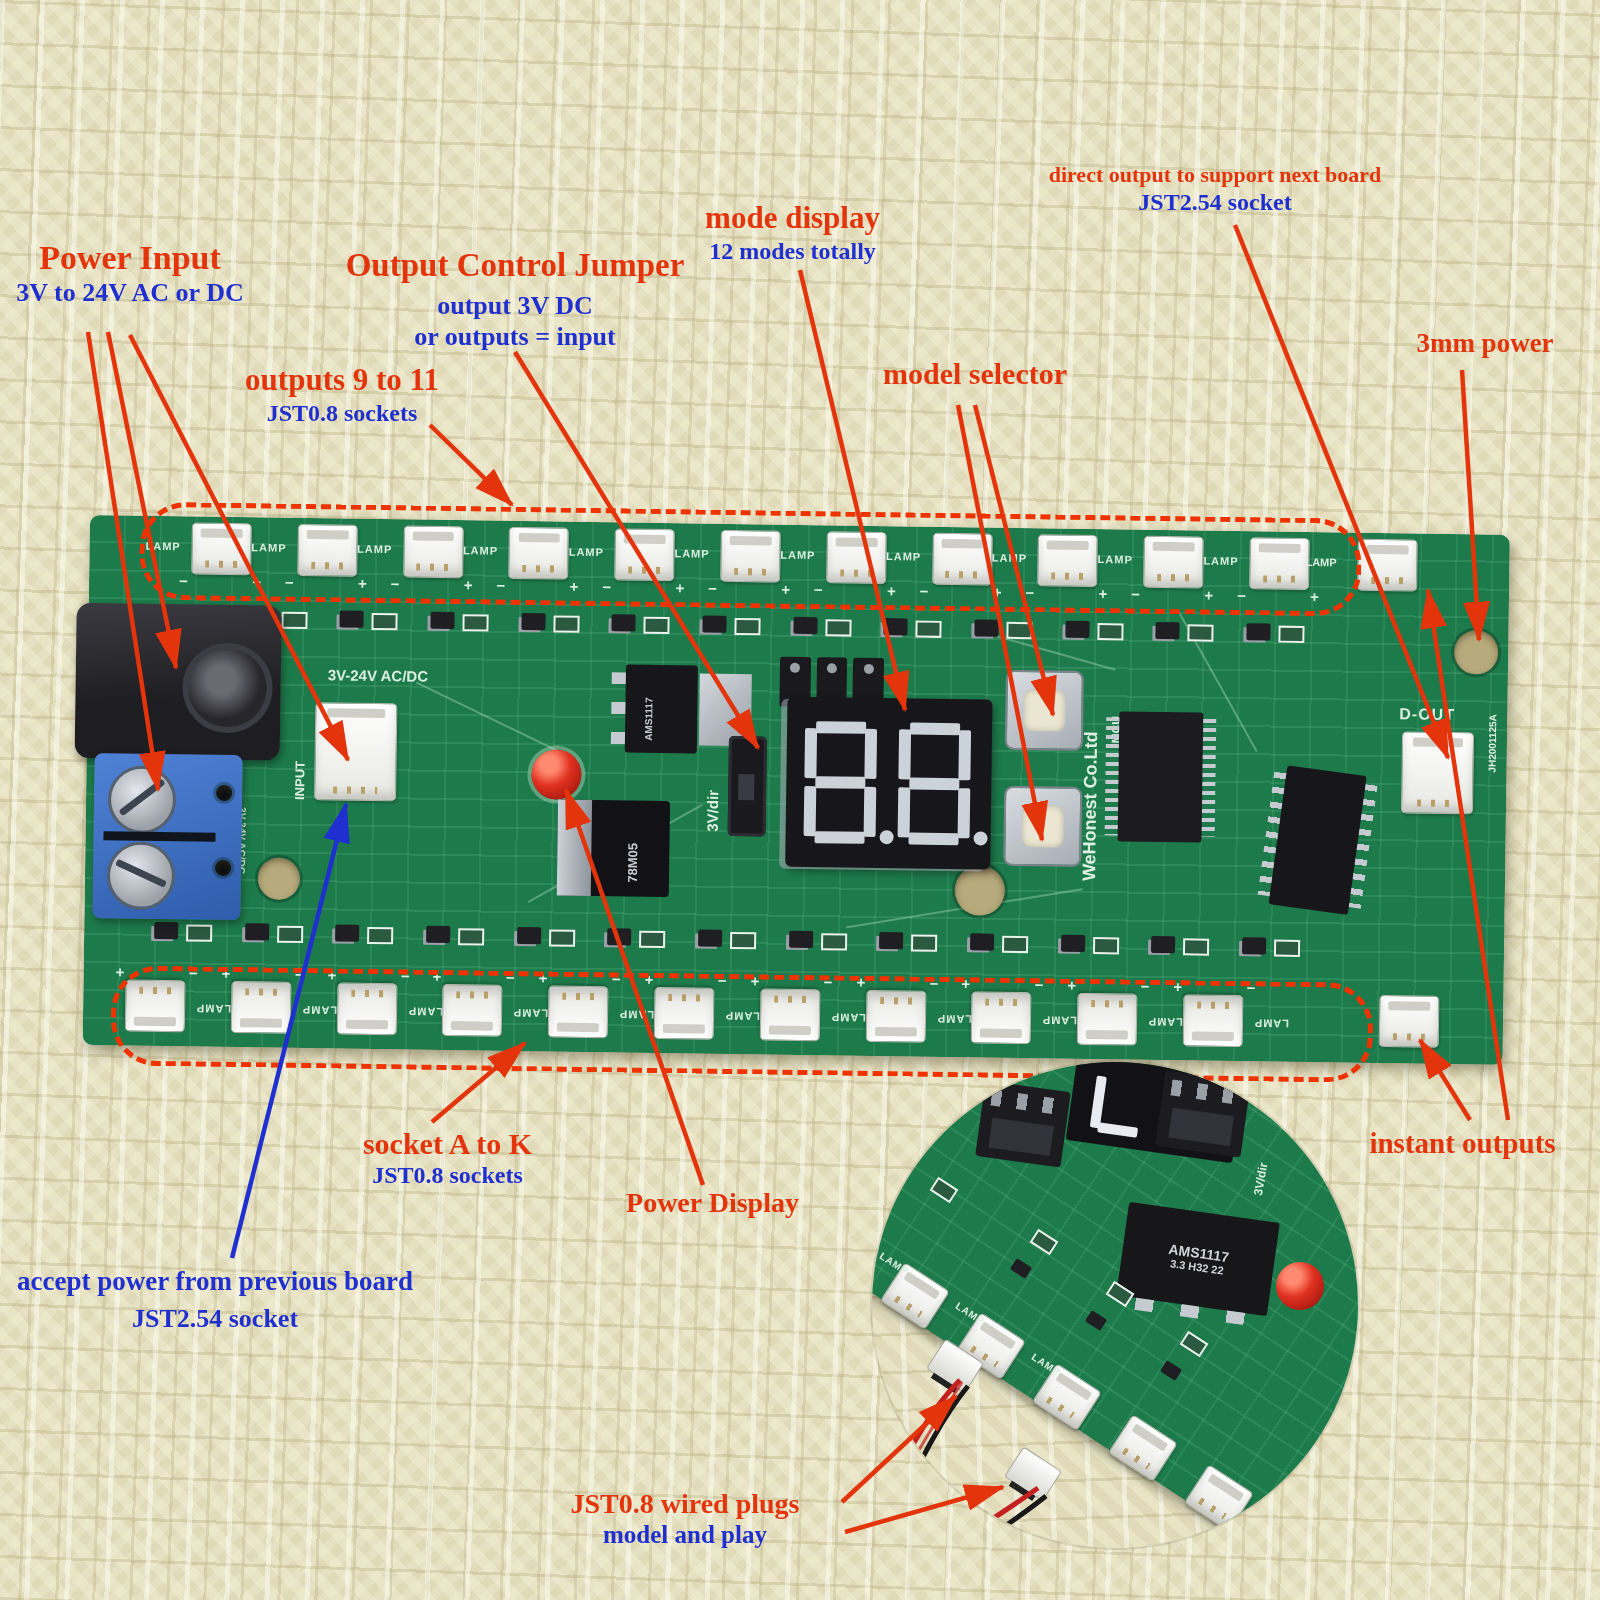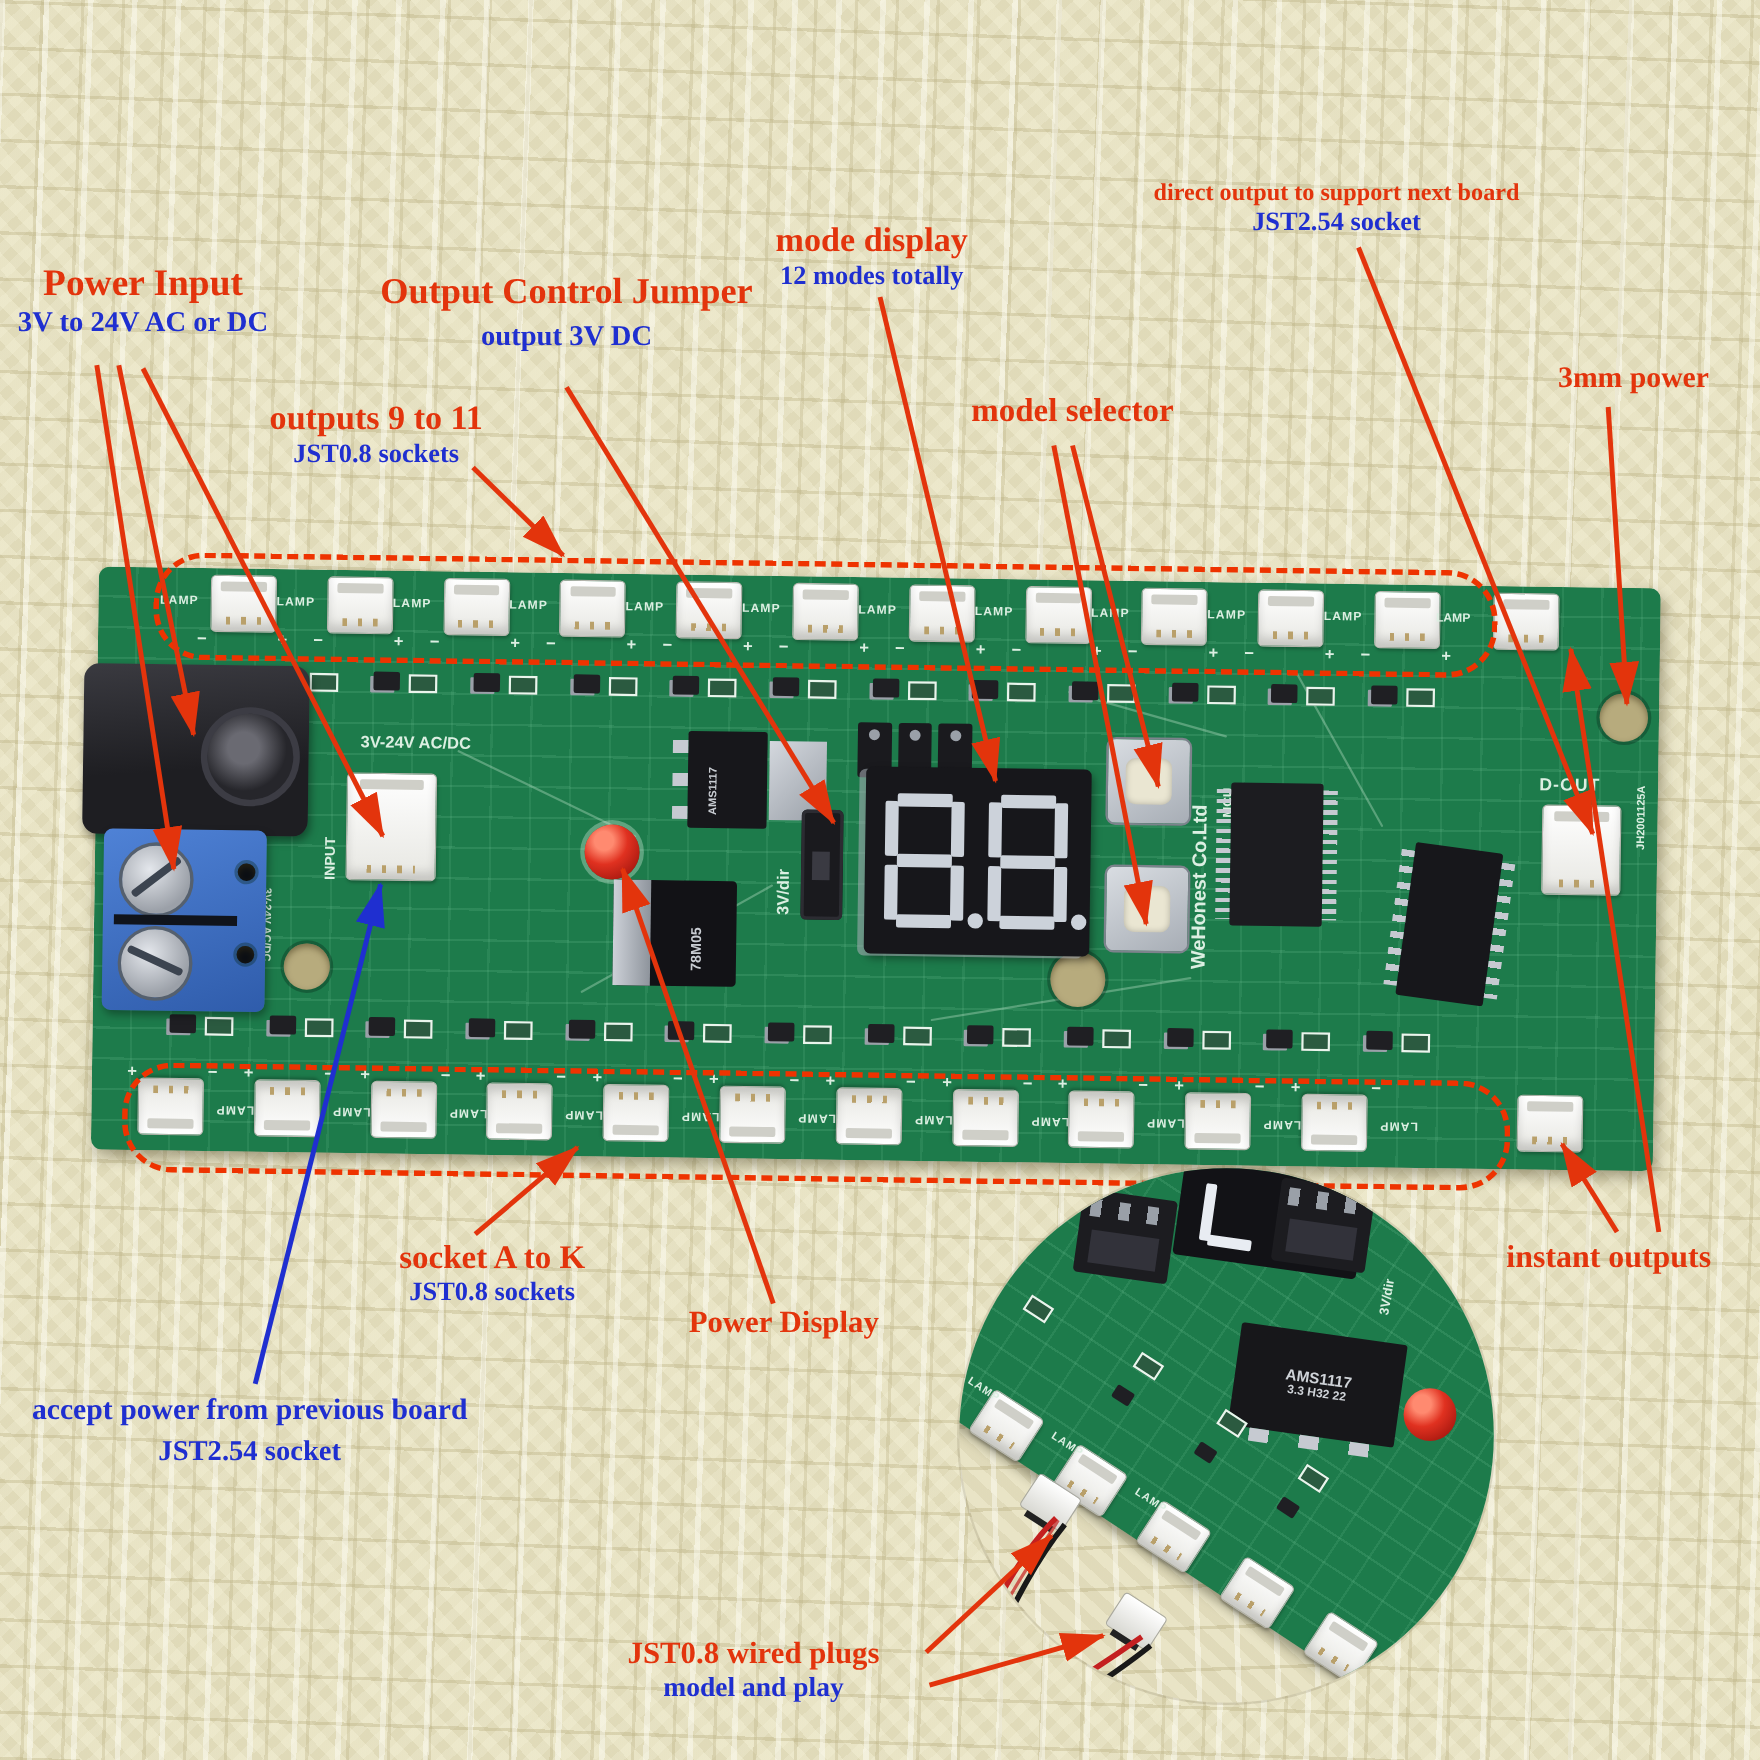--- a/index.html
+++ b/index.html
@@ -603,20 +603,21 @@
 </svg>
 
 <div class="ann" style="left:0;top:238px;width:260px">
   <div class="t-red" style="font-size:34px">Power Input</div>
   <div class="t-blue" style="font-size:26px">3V to 24V AC or DC</div>
 </div>
 
 <div class="ann" style="left:330px;top:246px;width:370px">
   <div class="t-red" style="font-size:33px">Output Control Jumper</div>
   <div class="t-blue" style="font-size:26px;margin-top:6px">output 3V DC</div>
+  <div class="t-blue" style="font-size:26px">or outputs = input</div>
 </div>
 
 <div class="ann" style="left:685px;top:200px;width:215px">
   <div class="t-red" style="font-size:31px">mode display</div>
   <div class="t-blue" style="font-size:24px">12 modes totally</div>
 </div>
 
 <div class="ann" style="left:935px;top:162px;width:560px">
   <div class="t-red" style="font-size:22px">direct output to support next board</div>
   <div class="t-blue" style="font-size:24px">JST2.54 socket</div>
@@ -637,21 +638,21 @@
 
 <div class="ann" style="left:330px;top:1126px;width:235px">
   <div class="t-red" style="font-size:30px">socket A to K</div>
   <div class="t-blue" style="font-size:24px">JST0.8 sockets</div>
 </div>
 
 <div class="ann" style="left:615px;top:1186px;width:195px">
   <div class="t-red" style="font-size:28px">Power Display</div>
 </div>
 
-<div class="ann" style="left:12px;top:1266px;width:430px">
+<div class="ann" style="left:0;top:1266px;width:430px">
   <div class="t-blue" style="font-size:27px">accept power from previous board</div>
   <div class="t-blue" style="font-size:26px;margin-top:6px">JST2.54 socket</div>
 </div>
 
 <div class="ann" style="left:1355px;top:1126px;width:215px">
   <div class="t-red" style="font-size:29px">instant outputs</div>
 </div>
 
 <div class="ann" style="left:520px;top:1487px;width:330px">
   <div class="t-red" style="font-size:28px">JST0.8 wired plugs</div>

